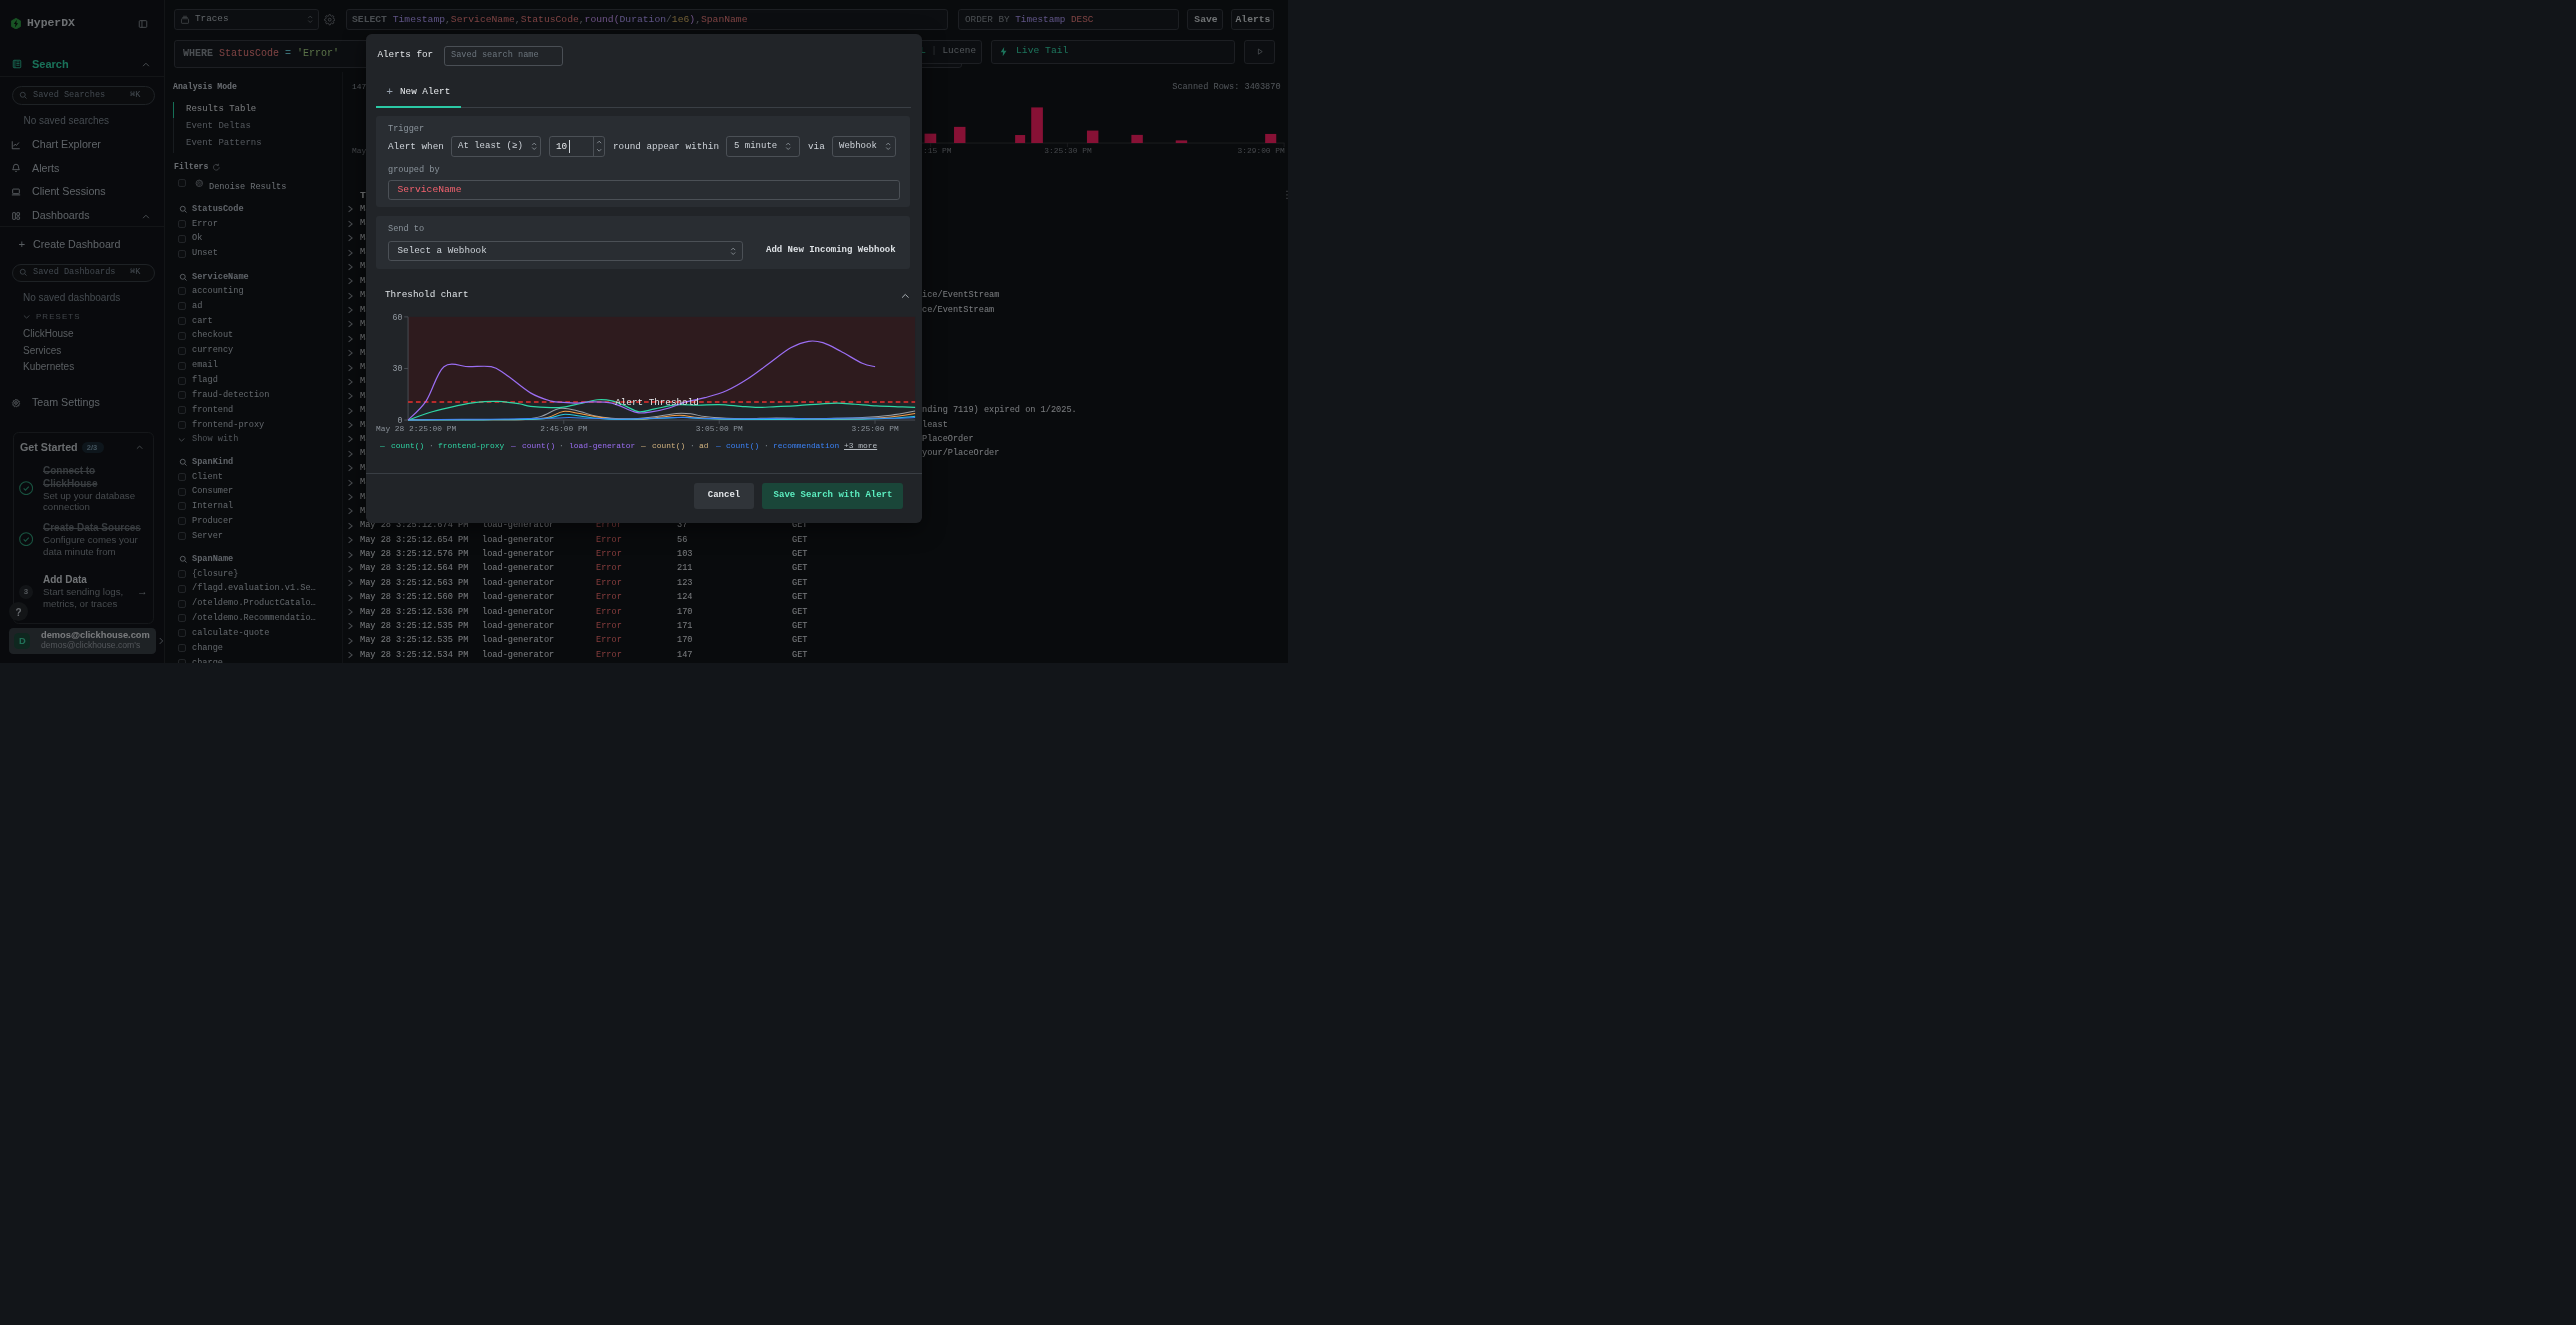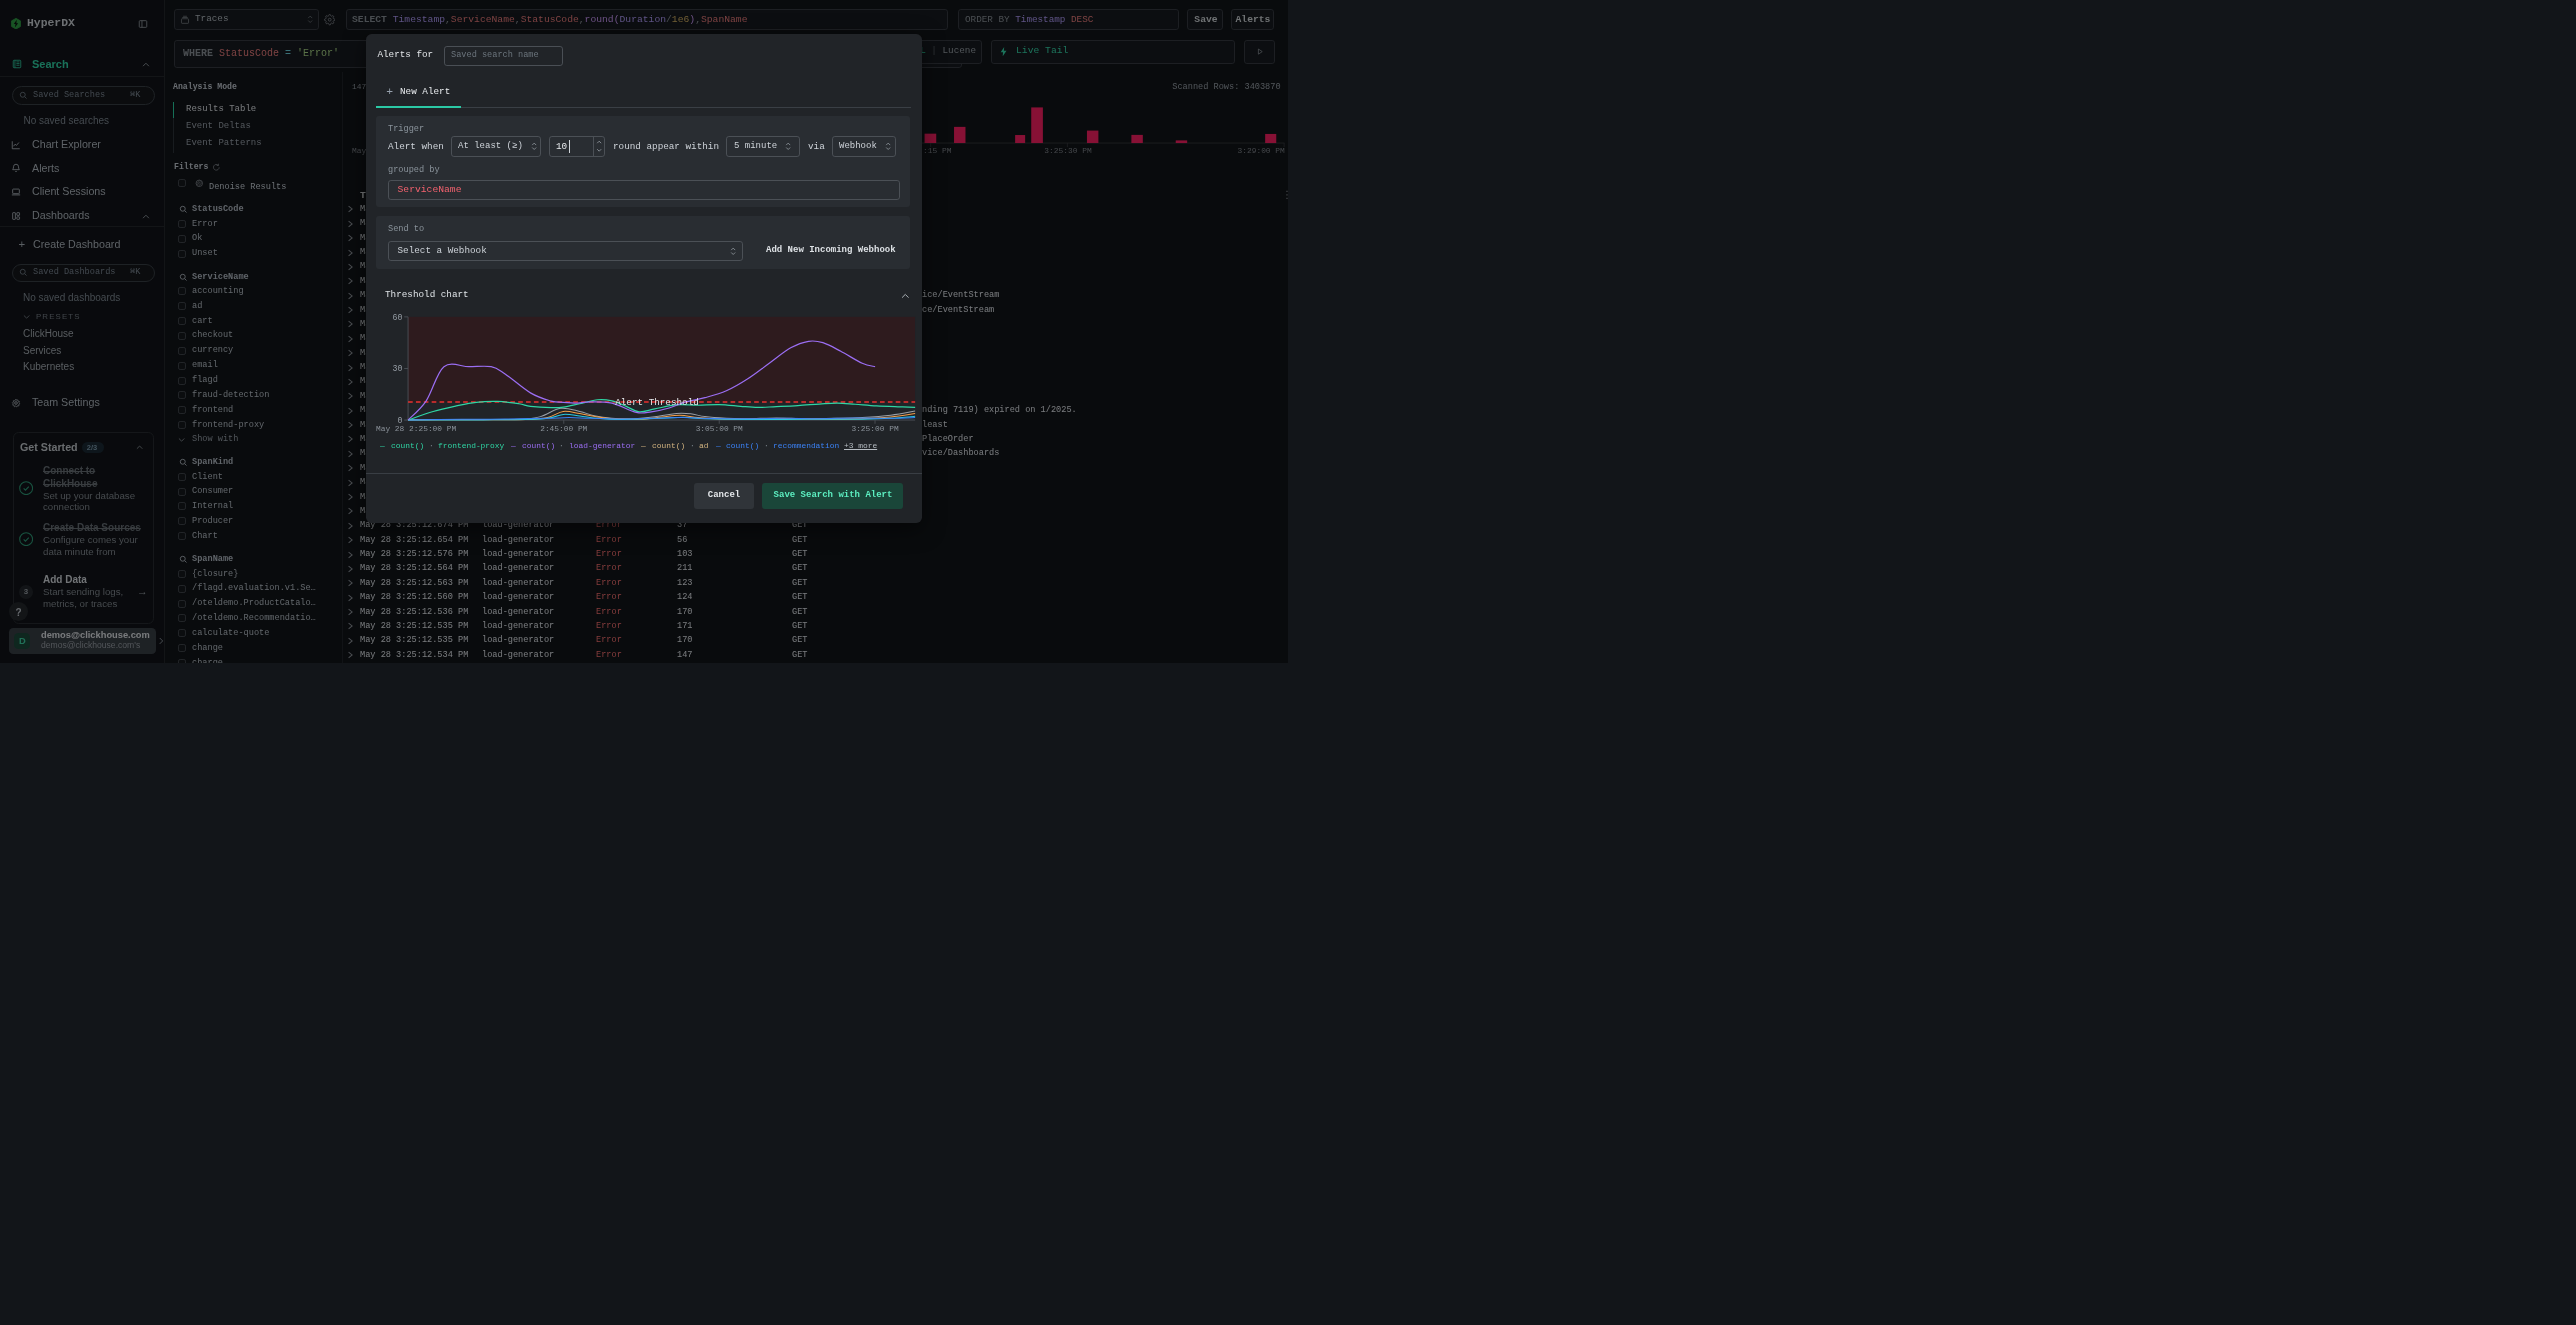--- a/index.html
+++ b/index.html
@@ -184,21 +184,21 @@
 <div style="position:absolute;top:456px;font-size:8.6px;color:#b4bdc6;font-weight:bold;font-family:&quot;Liberation Mono&quot;, monospace;line-height:13px;white-space:pre;left:192px;">SpanKind</div>
 <div style="position:absolute;left:178px;top:473px;width:8.2px;height:8.2px;border:0.7px solid #40464d;border-radius:2.1px;background:#16191d;box-sizing:border-box;"></div>
 <div style="position:absolute;top:471px;font-size:8.6px;color:#b8c1c9;font-weight:normal;font-family:&quot;Liberation Mono&quot;, monospace;line-height:13px;white-space:pre;left:192px;">Client</div>
 <div style="position:absolute;left:178px;top:488px;width:8.2px;height:8.2px;border:0.7px solid #40464d;border-radius:2.1px;background:#16191d;box-sizing:border-box;"></div>
 <div style="position:absolute;top:485px;font-size:8.6px;color:#b8c1c9;font-weight:normal;font-family:&quot;Liberation Mono&quot;, monospace;line-height:13px;white-space:pre;left:192px;">Consumer</div>
 <div style="position:absolute;left:178px;top:502px;width:8.2px;height:8.2px;border:0.7px solid #40464d;border-radius:2.1px;background:#16191d;box-sizing:border-box;"></div>
 <div style="position:absolute;top:500px;font-size:8.6px;color:#b8c1c9;font-weight:normal;font-family:&quot;Liberation Mono&quot;, monospace;line-height:13px;white-space:pre;left:192px;">Internal</div>
 <div style="position:absolute;left:178px;top:517px;width:8.2px;height:8.2px;border:0.7px solid #40464d;border-radius:2.1px;background:#16191d;box-sizing:border-box;"></div>
 <div style="position:absolute;top:515px;font-size:8.6px;color:#b8c1c9;font-weight:normal;font-family:&quot;Liberation Mono&quot;, monospace;line-height:13px;white-space:pre;left:192px;">Producer</div>
 <div style="position:absolute;left:178px;top:532px;width:8.2px;height:8.2px;border:0.7px solid #40464d;border-radius:2.1px;background:#16191d;box-sizing:border-box;"></div>
-<div style="position:absolute;top:530px;font-size:8.6px;color:#b8c1c9;font-weight:normal;font-family:&quot;Liberation Mono&quot;, monospace;line-height:13px;white-space:pre;left:192px;">Chart</div>
+<div style="position:absolute;top:530px;font-size:8.6px;color:#b8c1c9;font-weight:normal;font-family:&quot;Liberation Mono&quot;, monospace;line-height:13px;white-space:pre;left:192px;">Server</div>
 <svg style="position:absolute;left:179px;top:555px" width="8.6" height="8.6" viewBox="0 0 16 16" fill="none" stroke="#aab3bb" stroke-width="1.8">
       <circle cx="7" cy="7" r="4.6"></circle>
       <line x1="10.5" y1="10.5" x2="14" y2="14"></line>
     </svg>
 <div style="position:absolute;top:553px;font-size:8.6px;color:#b4bdc6;font-weight:bold;font-family:&quot;Liberation Mono&quot;, monospace;line-height:13px;white-space:pre;left:192px;">SpanName</div>
 <div style="position:absolute;left:178px;top:570px;width:8.2px;height:8.2px;border:0.7px solid #40464d;border-radius:2.1px;background:#16191d;box-sizing:border-box;"></div>
 <div style="position:absolute;top:568px;font-size:8.6px;color:#b8c1c9;font-weight:normal;font-family:&quot;Liberation Mono&quot;, monospace;line-height:13px;white-space:pre;left:192px;">{closure}</div>
 <div style="position:absolute;left:178px;top:585px;width:8.2px;height:8.2px;border:0.7px solid #40464d;border-radius:2.1px;background:#16191d;box-sizing:border-box;"></div>
 <div style="position:absolute;top:582px;font-size:8.6px;color:#b8c1c9;font-weight:normal;font-family:&quot;Liberation Mono&quot;, monospace;line-height:13px;white-space:pre;left:192px;">/flagd.evaluation.v1.Se…</div>
 <div style="position:absolute;left:178px;top:600px;width:8.2px;height:8.2px;border:0.7px solid #40464d;border-radius:2.1px;background:#16191d;box-sizing:border-box;"></div>
@@ -336,21 +336,21 @@
 <div style="position:absolute;top:419px;font-size:8.6px;color:#e2e7ec;font-weight:normal;font-family:&quot;Liberation Mono&quot;, monospace;line-height:13px;white-space:pre;left:922px;">least</div>
 <svg style="position:absolute;left:347px;top:435px" width="6.4" height="7.9" viewBox="0 0 10 12" fill="none" stroke="#8d949b" stroke-width="1.6">
       <path d="M2.5 1.5 L8 6 L2.5 10.5"></path>
     </svg>
 <div style="position:absolute;top:433px;font-size:8.6px;color:#e2e7ec;font-weight:normal;font-family:&quot;Liberation Mono&quot;, monospace;line-height:13px;white-space:pre;left:360px;">May 28 3:25:13.000 PM</div>
 <div style="position:absolute;top:433px;font-size:8.6px;color:#e2e7ec;font-weight:normal;font-family:&quot;Liberation Mono&quot;, monospace;line-height:13px;white-space:pre;left:922px;">PlaceOrder</div>
 <svg style="position:absolute;left:347px;top:450px" width="6.4" height="7.9" viewBox="0 0 10 12" fill="none" stroke="#8d949b" stroke-width="1.6">
       <path d="M2.5 1.5 L8 6 L2.5 10.5"></path>
     </svg>
 <div style="position:absolute;top:447px;font-size:8.6px;color:#e2e7ec;font-weight:normal;font-family:&quot;Liberation Mono&quot;, monospace;line-height:13px;white-space:pre;left:360px;">May 28 3:25:13.000 PM</div>
-<div style="position:absolute;top:447px;font-size:8.6px;color:#e2e7ec;font-weight:normal;font-family:&quot;Liberation Mono&quot;, monospace;line-height:13px;white-space:pre;left:922px;">vice/Dashboards</div>
+<div style="position:absolute;top:447px;font-size:8.6px;color:#e2e7ec;font-weight:normal;font-family:&quot;Liberation Mono&quot;, monospace;line-height:13px;white-space:pre;left:922px;">your/PlaceOrder</div>
 <svg style="position:absolute;left:347px;top:464px" width="6.4" height="7.9" viewBox="0 0 10 12" fill="none" stroke="#8d949b" stroke-width="1.6">
       <path d="M2.5 1.5 L8 6 L2.5 10.5"></path>
     </svg>
 <div style="position:absolute;top:462px;font-size:8.6px;color:#e2e7ec;font-weight:normal;font-family:&quot;Liberation Mono&quot;, monospace;line-height:13px;white-space:pre;left:360px;">May 28 3:25:13.000 PM</div>
 <svg style="position:absolute;left:347px;top:479px" width="6.4" height="7.9" viewBox="0 0 10 12" fill="none" stroke="#8d949b" stroke-width="1.6">
       <path d="M2.5 1.5 L8 6 L2.5 10.5"></path>
     </svg>
 <div style="position:absolute;top:476px;font-size:8.6px;color:#e2e7ec;font-weight:normal;font-family:&quot;Liberation Mono&quot;, monospace;line-height:13px;white-space:pre;left:360px;">May 28 3:25:13.000 PM</div>
 <svg style="position:absolute;left:347px;top:493px" width="6.4" height="7.9" viewBox="0 0 10 12" fill="none" stroke="#8d949b" stroke-width="1.6">
       <path d="M2.5 1.5 L8 6 L2.5 10.5"></path>

